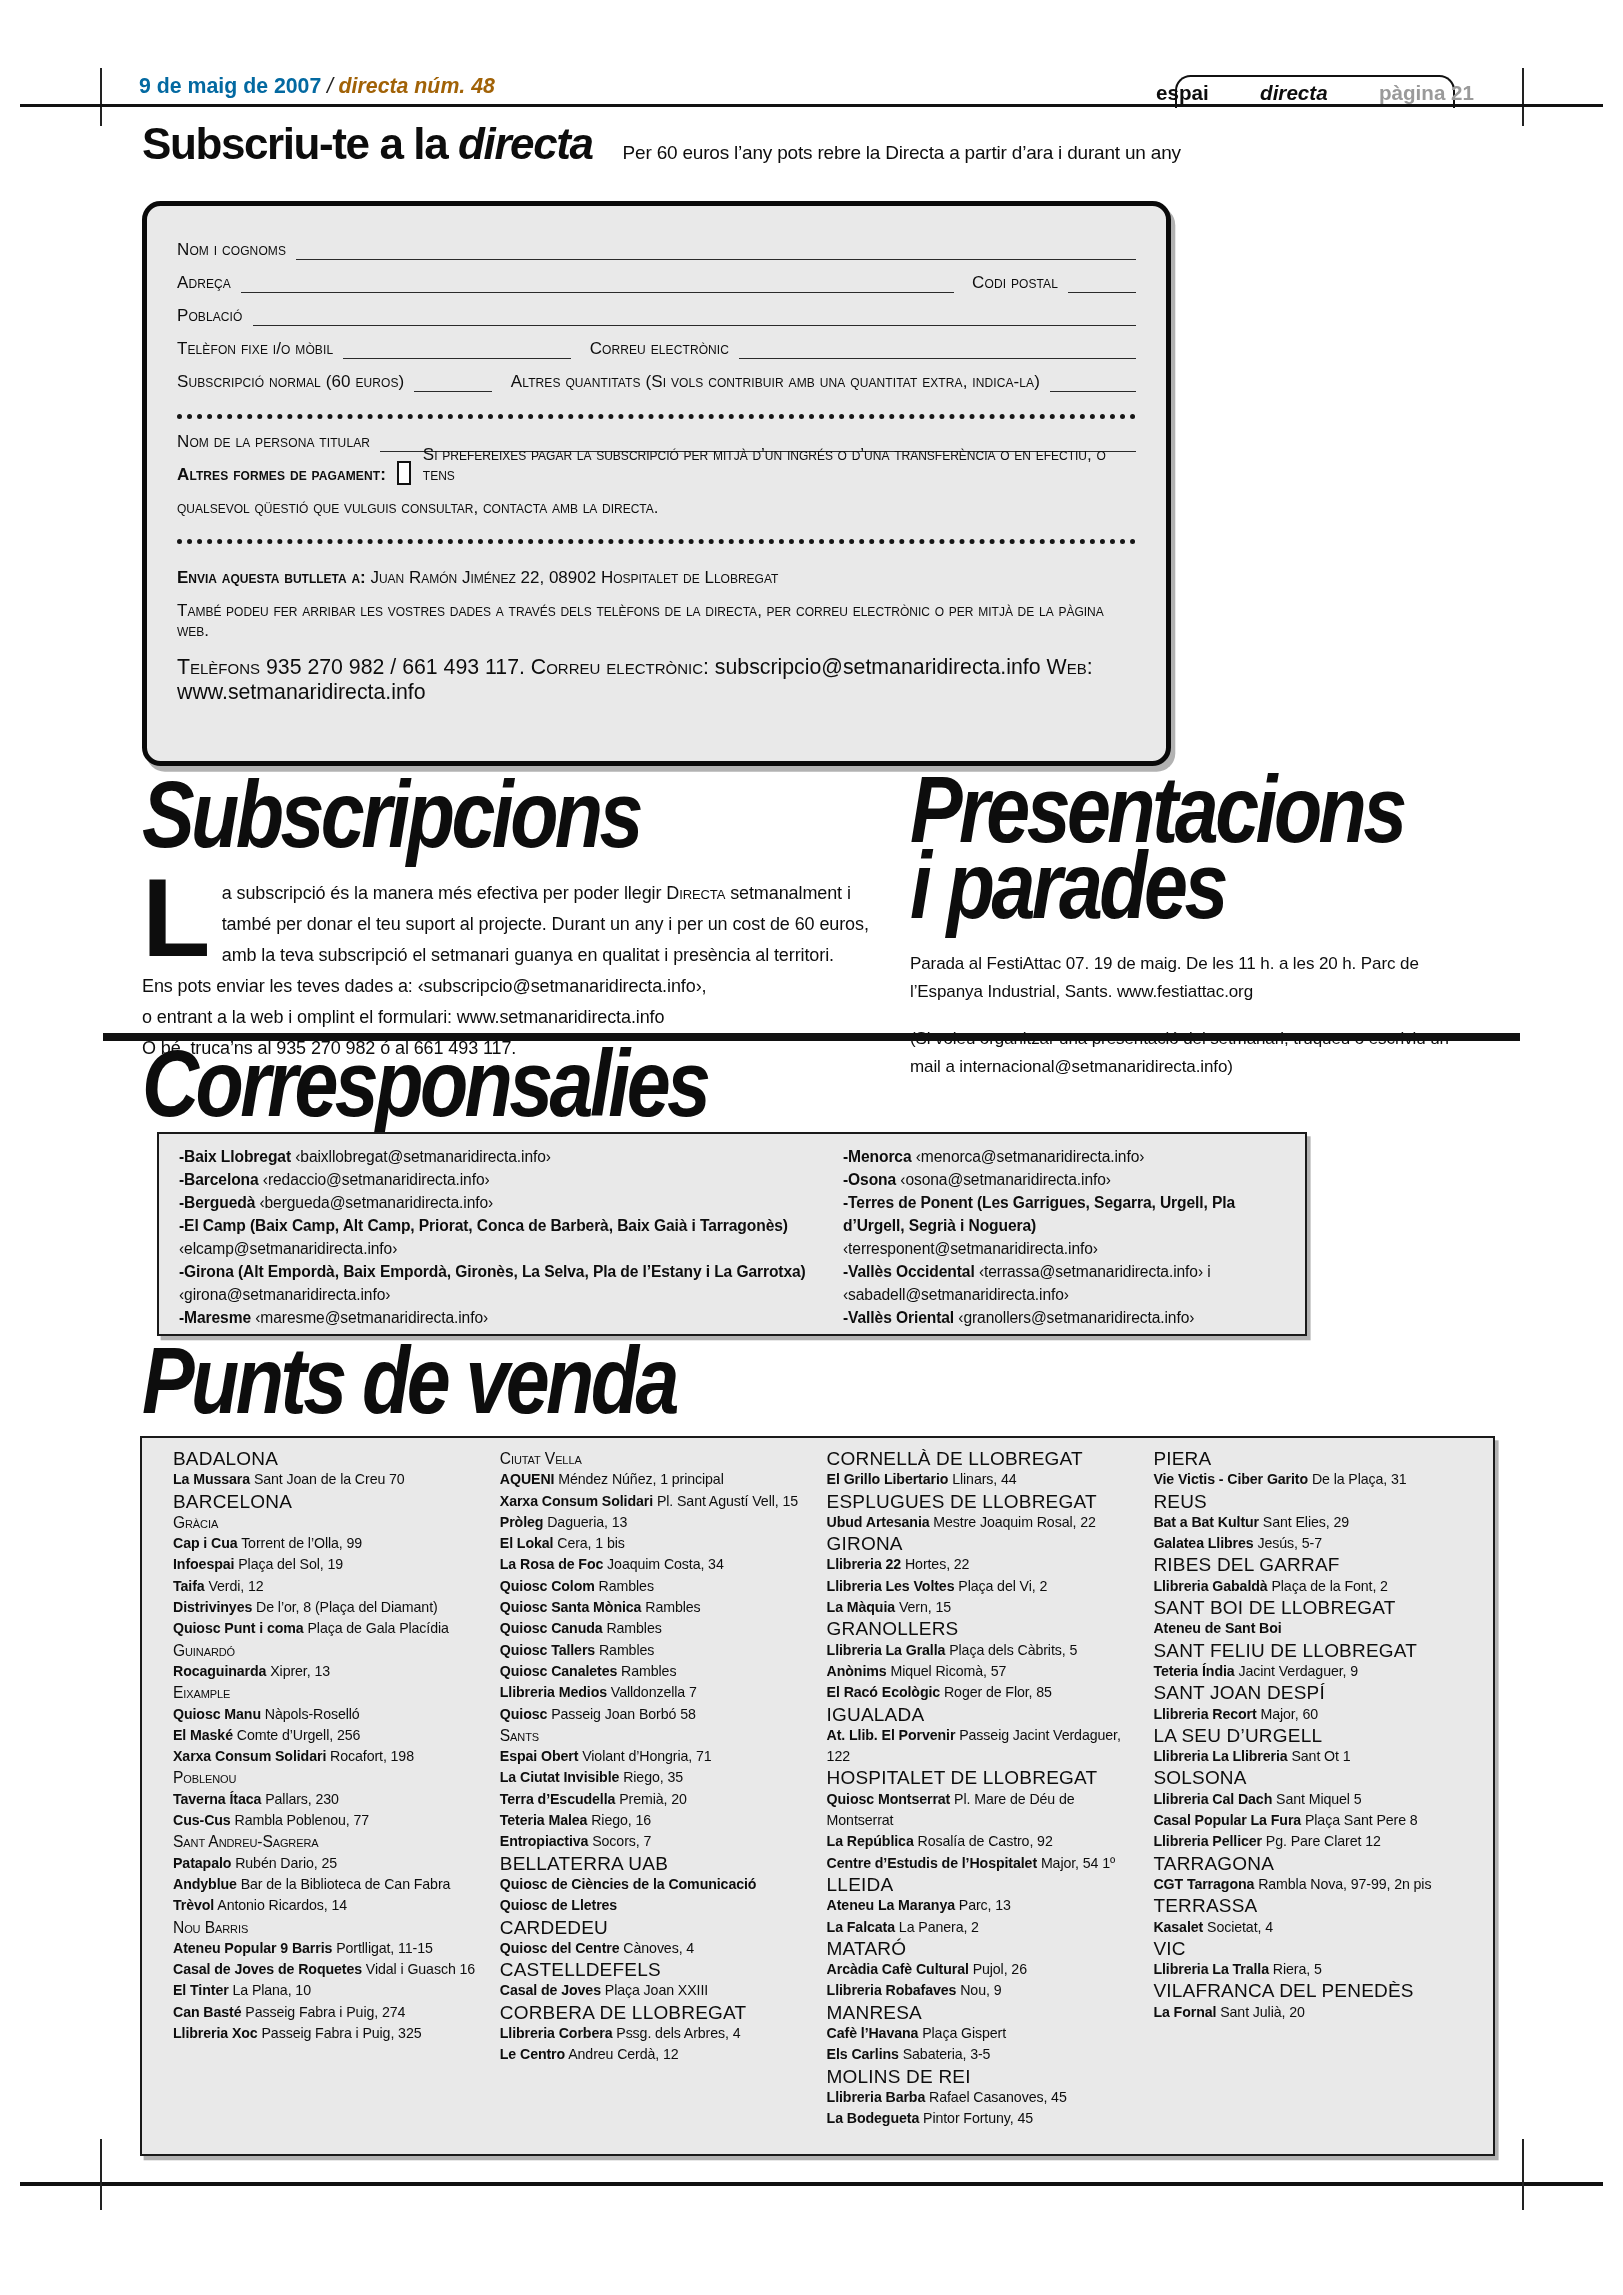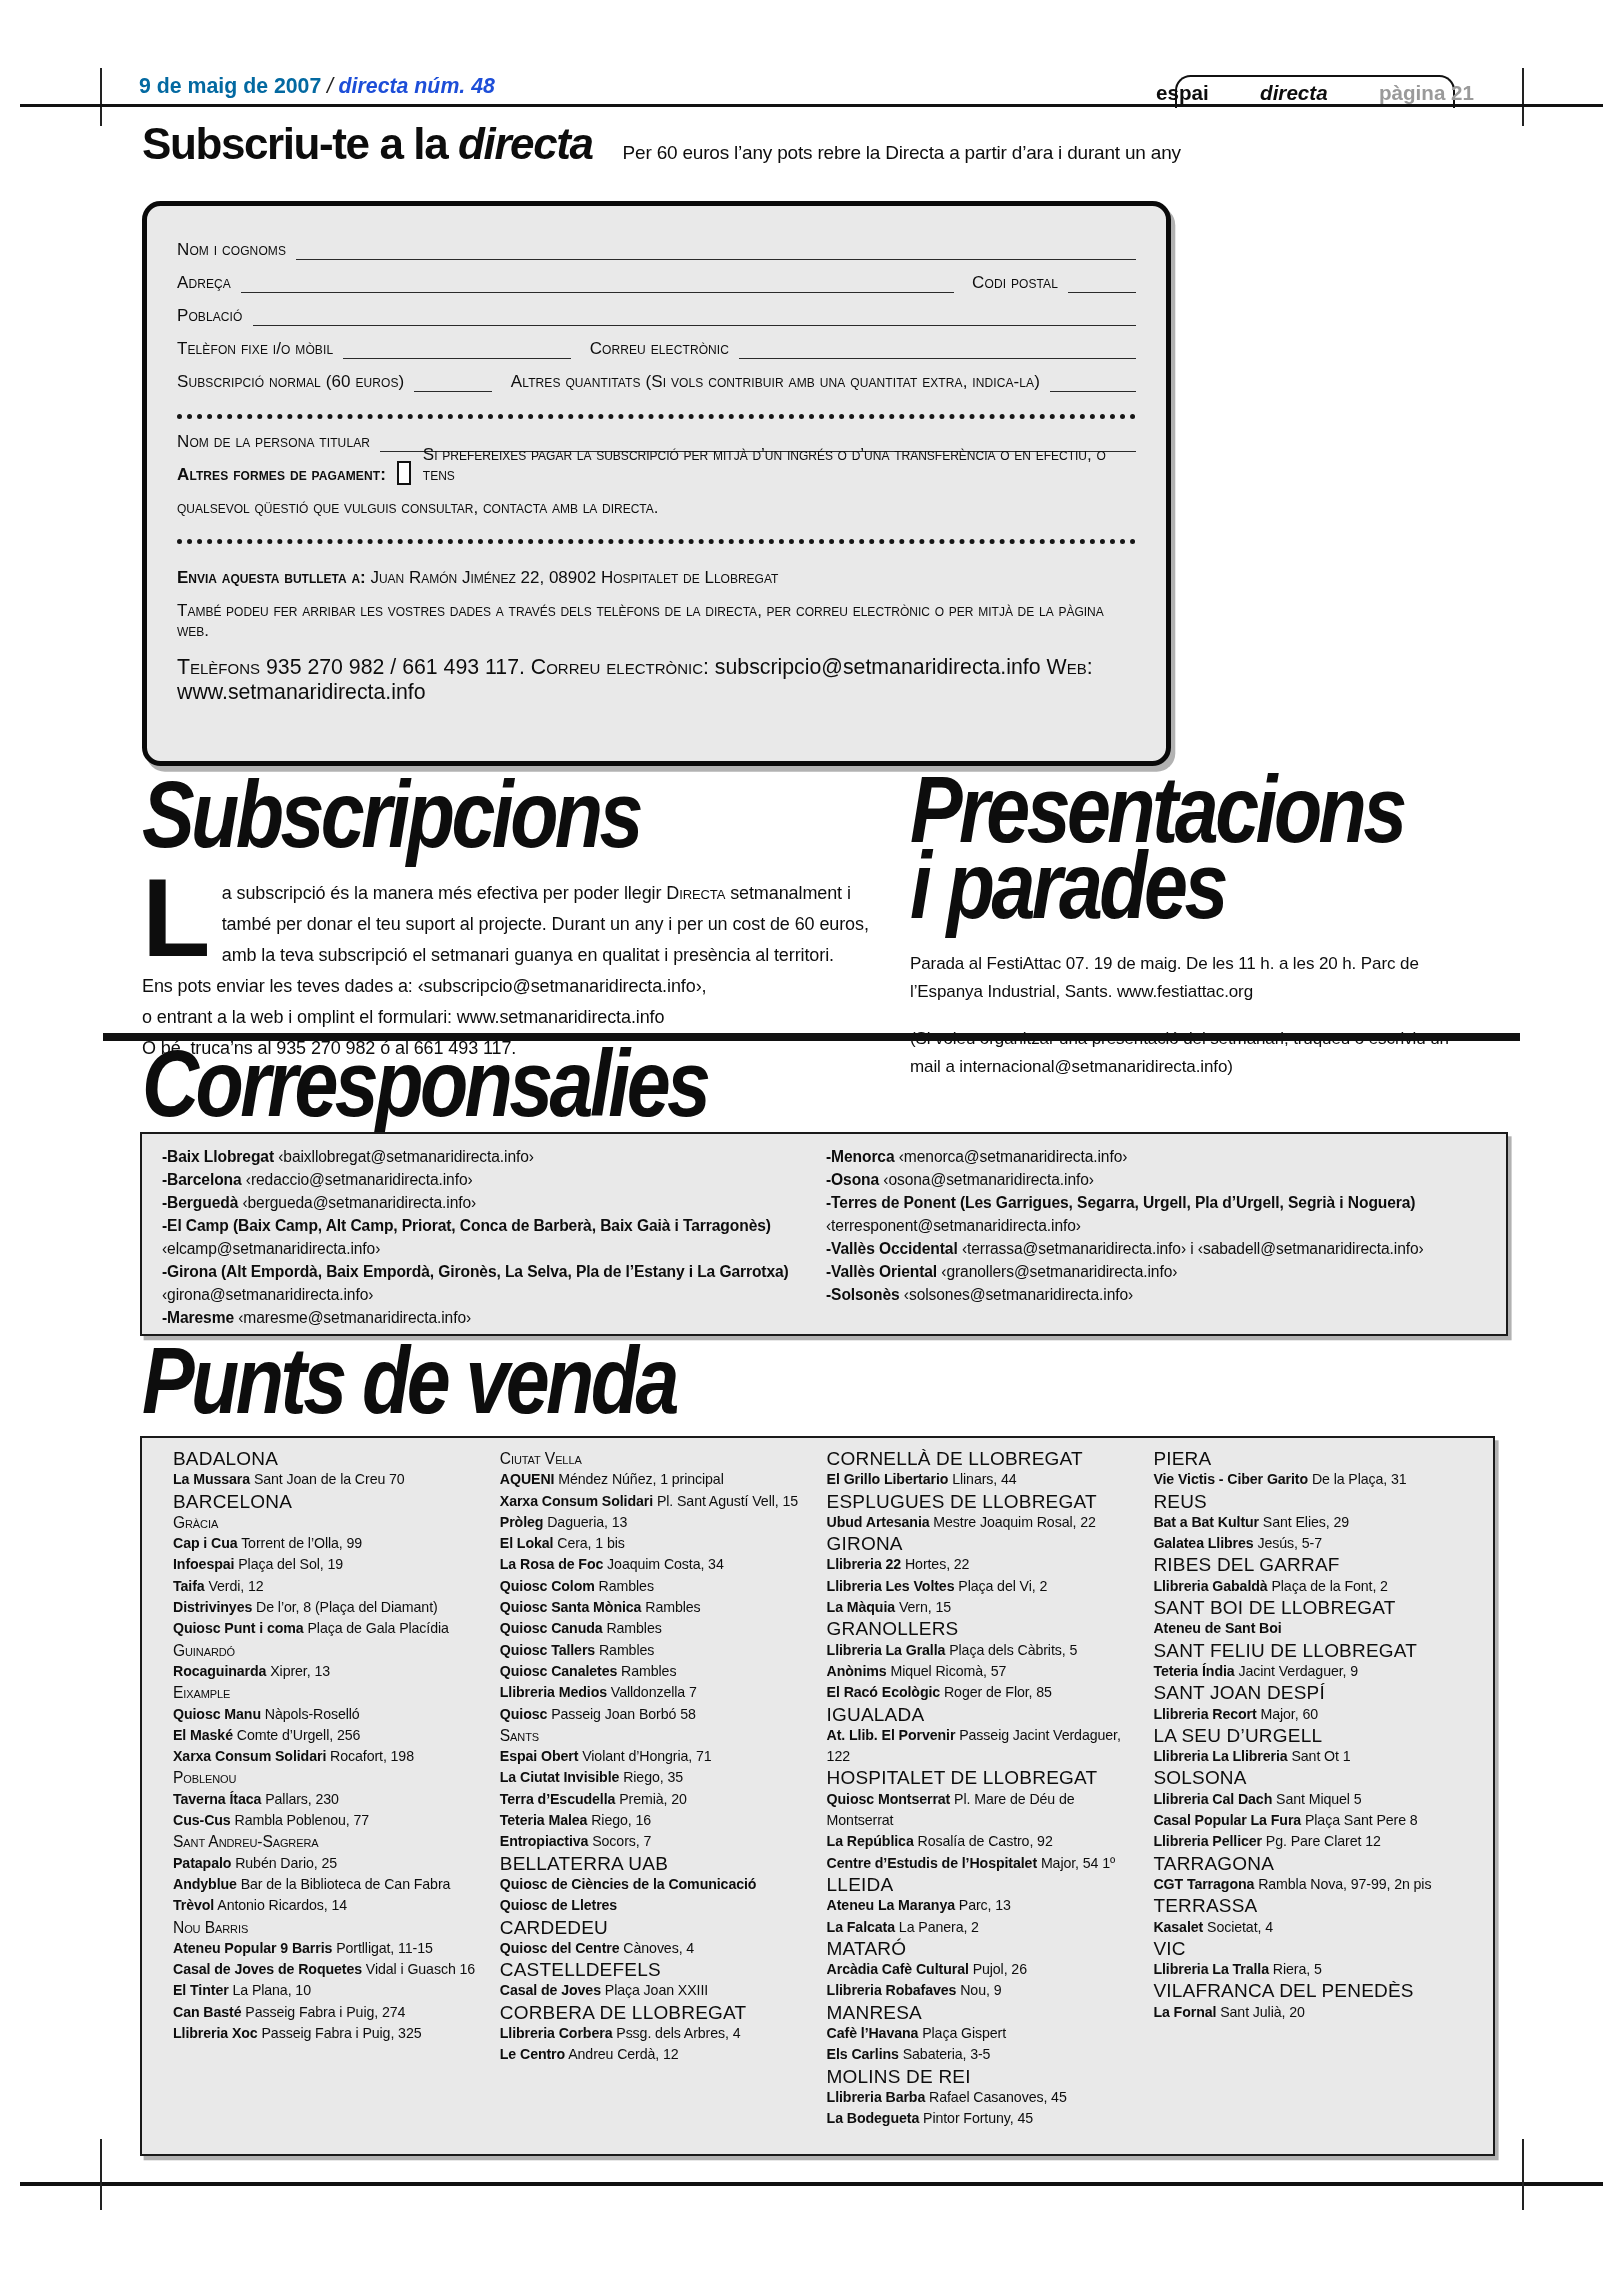--- a/index.html
+++ b/index.html
@@ -5,21 +5,21 @@
   html,body{margin:0;padding:0;background:#ffffff;}
   .page{position:relative;width:1623px;height:2295px;background:#fff;overflow:hidden;
         font-family:"Liberation Sans", sans-serif;color:#0d0d0d;}
   
   .vmark{position:absolute;width:2.1px;background:#222;}
   .hrule{position:absolute;background:#111;}
   
   .masthead-left{position:absolute;left:139px;top:73px;font-size:21.3px;line-height:27px;white-space:nowrap;}
   .mh-date{color:#0369a1;font-weight:bold;}
   .mh-slash{color:#222;font-style:italic;padding:0 5.7px;}
-  .mh-issue{color:#1d4ed8;font-weight:bold;font-style:italic;margin-top:35px;}
+  .mh-issue{color:#a16207;font-weight:bold;font-style:italic;margin-top:35px;}
   .page-tab{position:absolute;left:1175px;top:75px;width:276px;height:31px;z-index:0;
             background:#fff;border:2.1px solid #111;border-bottom:none;border-radius:15.6px 15.6px 0 0;
             display:flex;align-items:center;justify-content:center;font-size:20.6px;white-space:nowrap;gap:45px;}
   .tab-espai{font-weight:bold;}
   .tab-brand{font-weight:bold;font-style:italic;margin:0 6.4px 0 6.4px;}
   .tab-page{font-weight:bold;color:#9a9a9a;}
   .header-rule{left:20px;top:104px;width:1583px;height:2.8px;z-index:1;}
   
   .banner{position:absolute;left:142px;top:119px;width:1038px;display:flex;align-items:baseline;}
   .banner h1{margin:0;font-size:44px;letter-spacing:-1.4px;font-weight:bold;white-space:nowrap;}
@@ -56,21 +56,21 @@
   .sub-line{clear:left;font-size:18px;line-height:31px;letter-spacing:-0.1px;}
   
   .sec-pres{position:absolute;left:910px;top:772px;width:569px;}
   .sec-pres .mega{font-size:94px;line-height:76px;}
   .pres-p1{margin-top:25.6px;font-size:17px;line-height:28.4px;letter-spacing:-0.1px;}
   .pres-p2{margin-top:18.5px;font-size:17px;line-height:28.4px;letter-spacing:-0.1px;}
   .big-rule{left:103px;top:1033px;width:1417px;height:7.8px;}
   
   .corr-title{position:absolute;left:142px;top:1041px;}
   .corr-title .mega{font-size:94px;line-height:85px;}
-  .corr-box{position:absolute;left:140px;top:1132px;width:1368px;height:204px;box-sizing:border-box;
+  .corr-box{position:absolute;left:157px;top:1132px;width:1150px;height:204px;box-sizing:border-box;
             background:#e9e9e9;border:2.1px solid #1a1a1a;box-shadow:3.6px 4.3px 0 rgba(0,0,0,0.3);
             padding:11.4px 20px 0 20px;display:flex;overflow:hidden;}
   .corr-col{font-size:15.6px;line-height:23px;letter-spacing:-0.1px;}
   .corr-left{width:644px;}
   .corr-right{flex:1;margin-left:20px;}
   .corr-item b{font-weight:bold;}
   
   .punts-title{position:absolute;left:142px;top:1338px;}
   .punts-title .mega{font-size:94px;line-height:85px;}
   .punts-box{position:absolute;left:140px;top:1436px;width:1355px;height:720px;box-sizing:border-box;

